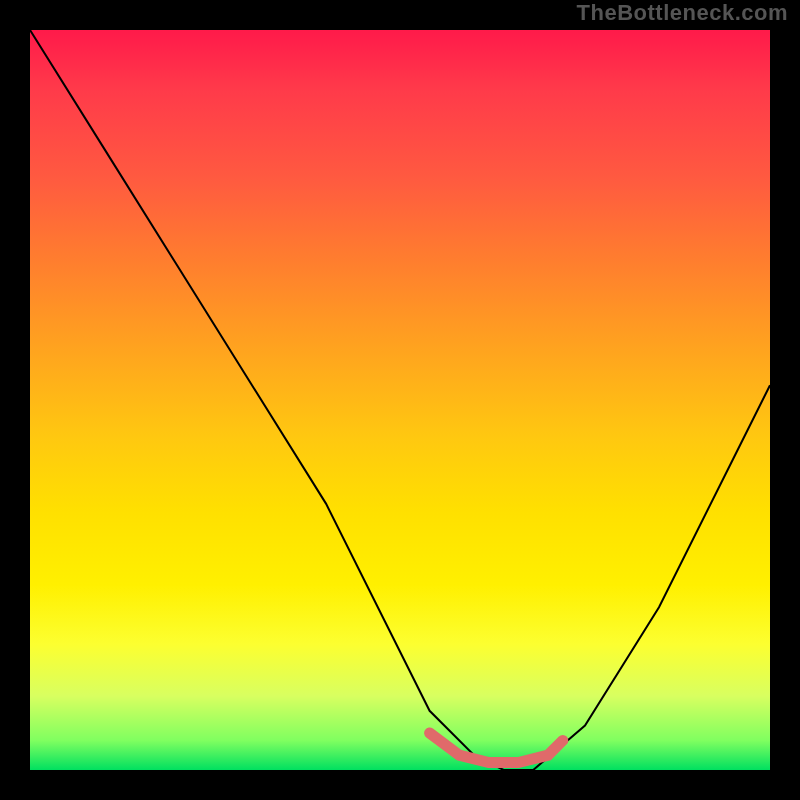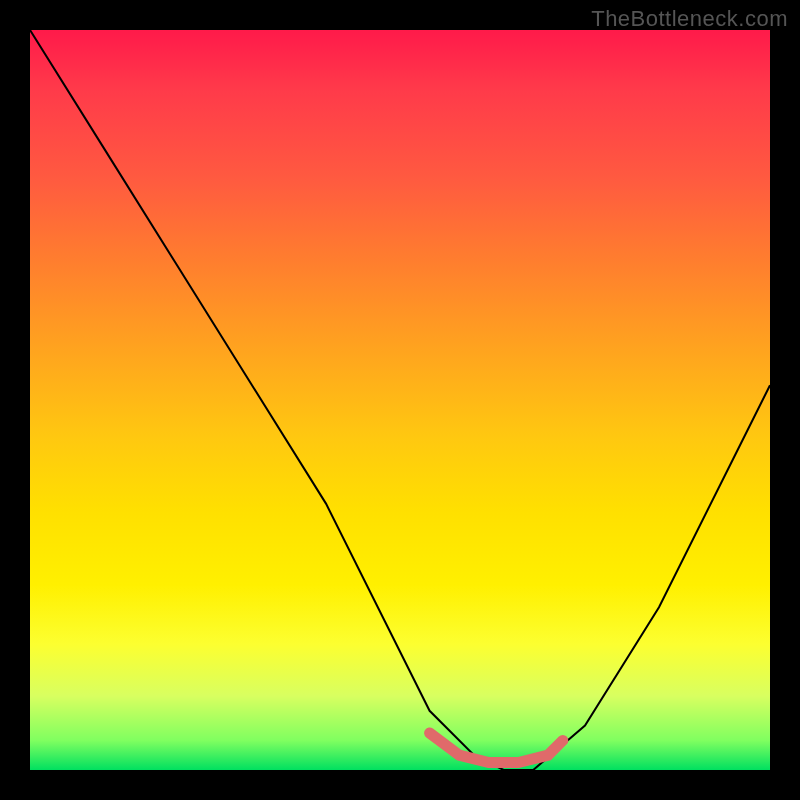--- a/index.html
+++ b/index.html
@@ -6,25 +6,25 @@
   body {
     width: 800px;
     height: 800px;
     background: #000;
     position: relative;
     font-family: Arial, sans-serif;
     overflow: hidden;
   }
   .watermark {
     position: absolute;
-    top: 6px;
+    top: 0;
     right: 12px;
     color: #555;
     font-size: 22px;
-    font-weight: 400;
+    font-weight: 700;
     letter-spacing: 0.5px;
     z-index: 10;
   }
   .plot-area {
     position: absolute;
     left: 30px;
     top: 30px;
     width: 740px;
     height: 740px;
     background: linear-gradient(to bottom,

